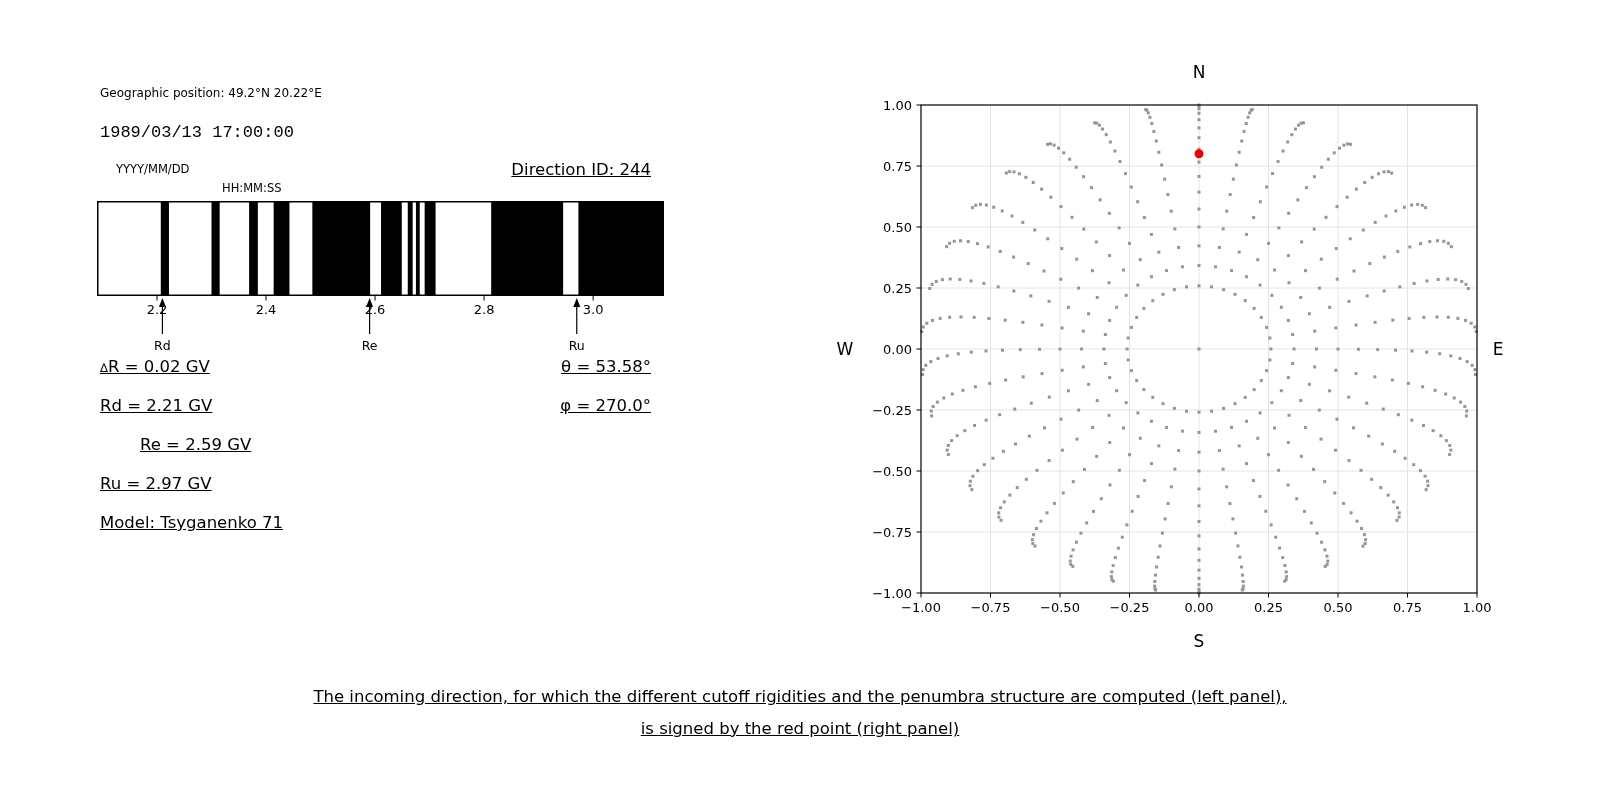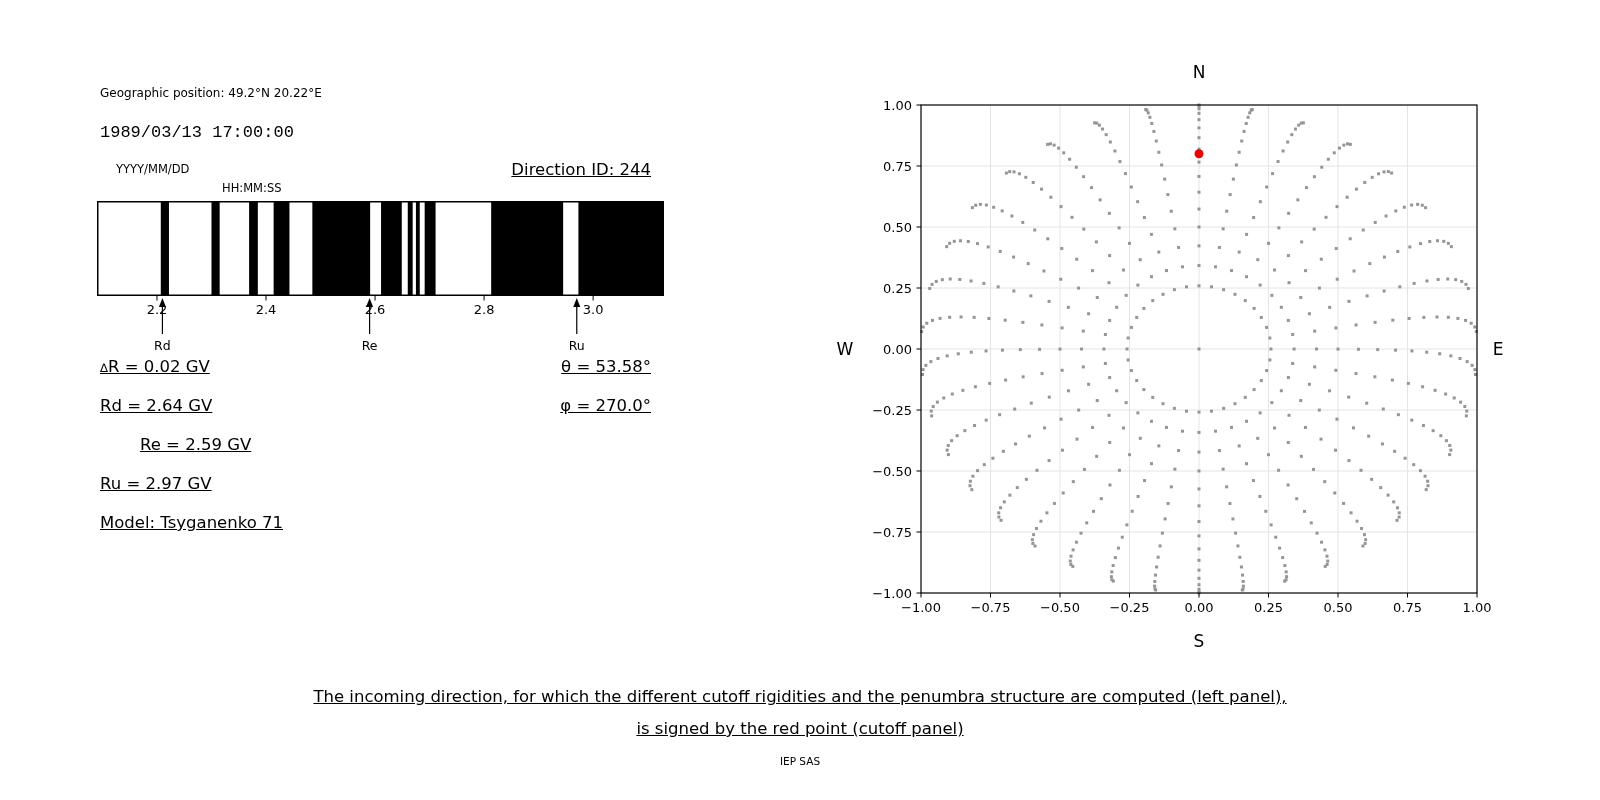--- a/index.html
+++ b/index.html
@@ -62,21 +62,21 @@
         <line x1="272.5961538461538" y1="133" x2="272.5961538461538" y2="104" stroke="#000" stroke-width="1.2"></line>
         <polygon points="269.0961538461538,106 276.0961538461538,106 272.5961538461538,97" fill="#000"></polygon>
         <text x="272.5961538461538" y="149" text-anchor="middle" font-size="12.5px" fill="#000">Re</text>
         <line x1="479.76923076923094" y1="133" x2="479.76923076923094" y2="104" stroke="#000" stroke-width="1.2"></line>
         <polygon points="476.26923076923094,106 483.26923076923094,106 479.76923076923094,97" fill="#000"></polygon>
         <text x="479.76923076923094" y="149" text-anchor="middle" font-size="12.5px" fill="#000">Ru</text>
       </svg>
   </div>
 
   <div id="delta-r-line" class="abs t165" style="left:100px;top:357px;">∆R = 0.02 GV</div>
-  <div class="abs t165" style="left:100px;top:396px;">Rd = 2.64 GV</div>
+  <div class="abs t165" style="left:100px;top:396px;">Rd = 2.21 GV</div>
   <div class="abs t165" style="left:100px;top:435px;margin-left:40px;">Re = 2.59 GV</div>
   <div class="abs t165" style="left:100px;top:474px;">Ru = 2.97 GV</div>
   <div class="abs t165" style="left:100px;top:513px;">Model: Tsyganenko 71</div>
 
   <div class="abs t165 right-align" style="right:949px;top:357px;">θ = 53.58°</div>
   <div class="abs t165 right-align" style="right:949px;top:396px;">φ = 270.0°</div>
 
   <div class="abs" style="left:830px;top:40px;">
     <svg id="right-chart-svg" width="700" height="620" viewBox="0 0 700 620">
         <line x1="160.5" y1="65" x2="160.5" y2="553" stroke="#e4e4e4" stroke-width="1"></line>
@@ -711,16 +711,15 @@
         <line x1="86.5" y1="65" x2="91" y2="65" stroke="#000" stroke-width="1"></line>
         <text x="82" y="69.5" text-anchor="end" font-size="13px" fill="#000">1.00</text>
         <text x="369" y="38" text-anchor="middle" font-size="17px" fill="#000">N</text>
         <text x="369" y="607" text-anchor="middle" font-size="17px" fill="#000">S</text>
         <text x="15" y="315" text-anchor="middle" font-size="17px" fill="#000">W</text>
         <text x="668" y="315" text-anchor="middle" font-size="17px" fill="#000">E</text>
       </svg>
   </div>
 
   <div class="caption t165" style="top:687px;">The incoming direction, for which the different cutoff rigidities and the penumbra structure are computed (left panel),</div>
-  <div class="caption t165" style="top:719px;">is signed by the red point (cutoff panel)</div>
-  <div class="caption" style="top:755px;font-size:10.5px;">IEP SAS</div>
+  <div class="caption t165" style="top:719px;">is signed by the red point (right panel)</div>
 
 </div>
 
 </body></html>

